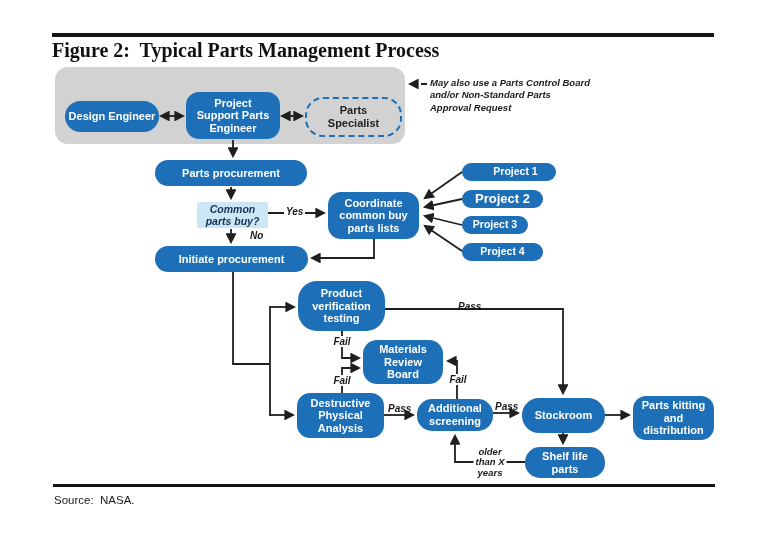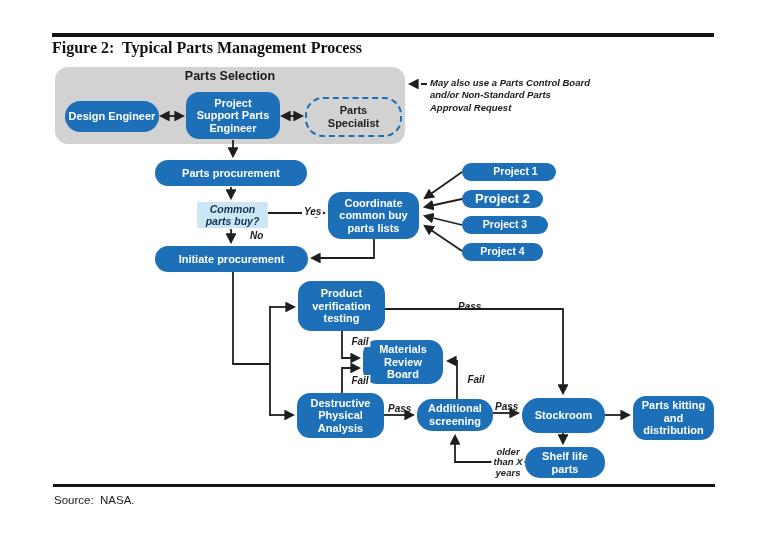--- a/index.html
+++ b/index.html
@@ -1,76 +1,75 @@
 <!DOCTYPE html>
 <html><head>
 <meta charset="utf-8">
 <style>
   html,body{margin:0;padding:0;background:#ffffff;}
   .page{position:relative;width:768px;height:543px;background:#ffffff;overflow:hidden;
         font-family:"Liberation Sans",sans-serif;}
   .rule{position:absolute;background:#141414;}
   .fig-title{position:absolute;left:52px;top:39px;font-family:"Liberation Serif",serif;
-             font-weight:bold;font-size:16px;color:#111;white-space:pre;}
+             font-weight:bold;font-size:20px;color:#111;white-space:pre;}
   .gray-panel{position:absolute;left:55px;top:67px;width:350px;height:77px;
               background:#d2d2d2;border-radius:13px;}
   .panel-title{position:absolute;left:55px;top:69px;width:350px;text-align:center;
                font-weight:bold;font-size:12.5px;color:#1a1a1a;}
   .node{position:absolute;background:#1d70b7;color:#ffffff;font-weight:bold;font-size:11px;
         line-height:1.14;display:flex;align-items:center;justify-content:center;
         text-align:center;white-space:pre-line;}
   .node.dashed{background:transparent;border:2.5px dashed #1d70b7;color:#222222;}
   .decision{position:absolute;background:#cde6f5;color:#16314f;font-weight:bold;
             font-style:italic;font-size:10.5px;line-height:1.15;display:flex;
             align-items:center;justify-content:center;text-align:center;
             white-space:pre-line;border-radius:2px;}
   .elabel{position:absolute;font-style:italic;font-weight:600;font-size:10px;
           color:#1a1a1a;white-space:pre-line;}
-  .elabel.bg{background:#ffffff;padding:0 2px;text-align:center;margin-left:18px;}
+  .elabel.bg{background:#ffffff;padding:0 2px;text-align:center;}
   .center{transform:translateX(-50%);font-style:italic;}
   .annotation{position:absolute;left:430px;top:77px;width:170px;font-style:italic;
               font-weight:600;font-size:9.5px;line-height:1.3;color:#1a1a1a;
               white-space:pre-line;}
   .source{position:absolute;left:54px;top:494px;font-size:11.5px;color:#1a1a1a;white-space:pre;text-align:center;}
   svg.wires{position:absolute;left:0;top:0;pointer-events:none;}
 </style>
 </head>
 <body>
 
 <div class="page">
 
   <div class="rule" style="left:52px;top:33px;width:662px;height:4px;"></div>
   <div class="fig-title">Figure 2:  Typical Parts Management Process</div>
 
   <div class="gray-panel"></div>
-  <div class="panel-title">Parts Selection</div>
 
   <div class="node" style="left:65px;top:101px;width:94px;height:31px;border-radius:15.5px;">Design Engineer</div>
   <div class="node" style="left:186px;top:92px;width:94px;height:47px;border-radius:13px;">Project
 Support Parts
 Engineer</div>
   <div class="node dashed" style="left:305px;top:97px;width:93px;height:36px;border-radius:18px;">Parts
 Specialist</div>
 
   <div class="annotation">May also use a Parts Control Board
 and/or Non-Standard Parts
 Approval Request</div>
 
   <div class="node" style="left:155px;top:160px;width:152px;height:26px;border-radius:13px;">Parts procurement</div>
   <div class="decision" style="left:197px;top:202px;width:71px;height:26px;">Common
 parts buy?</div>
   <div class="node" style="left:328px;top:192px;width:91px;height:47px;border-radius:13px;">Coordinate
 common buy
 parts lists</div>
   <div class="node" style="left:462px;top:163px;width:81px;height:18px;border-radius:9px;font-size:10.5px;padding-left:13px;">Project 1</div>
   <div class="node" style="left:462px;top:190px;width:81px;height:18px;border-radius:9px;font-size:13px;">Project 2</div>
-  <div class="node" style="left:462px;top:216px;width:86px;height:18px;border-radius:9px;font-size:10.5px;">Project 3</div>
+  <div class="node" style="left:462px;top:216px;width:66px;height:18px;border-radius:9px;font-size:10.5px;">Project 3</div>
   <div class="node" style="left:462px;top:243px;width:81px;height:18px;border-radius:9px;font-size:10.5px;">Project 4</div>
   <div class="node" style="left:155px;top:246px;width:153px;height:26px;border-radius:13px;">Initiate procurement</div>
-  <div class="node" style="left:298px;top:281px;width:87px;height:50px;border-radius:13px;">Product
+  <div class="node" style="left:298px;top:281px;width:87px;height:50px;border-radius:19px;">Product
 verification
 testing</div>
   <div class="node" style="left:363px;top:340px;width:80px;height:44px;border-radius:14px;">Materials
 Review
 Board</div>
   <div class="node" style="left:297px;top:393px;width:87px;height:45px;border-radius:13px;">Destructive
 Physical
 Analysis</div>
   <div class="node" style="left:417px;top:399px;width:76px;height:32px;border-radius:15px;">Additional
 screening</div>

